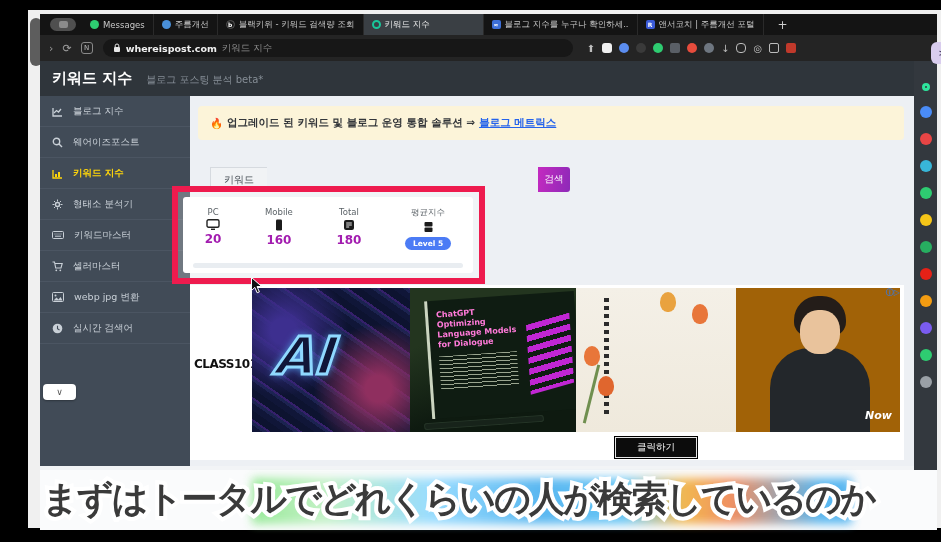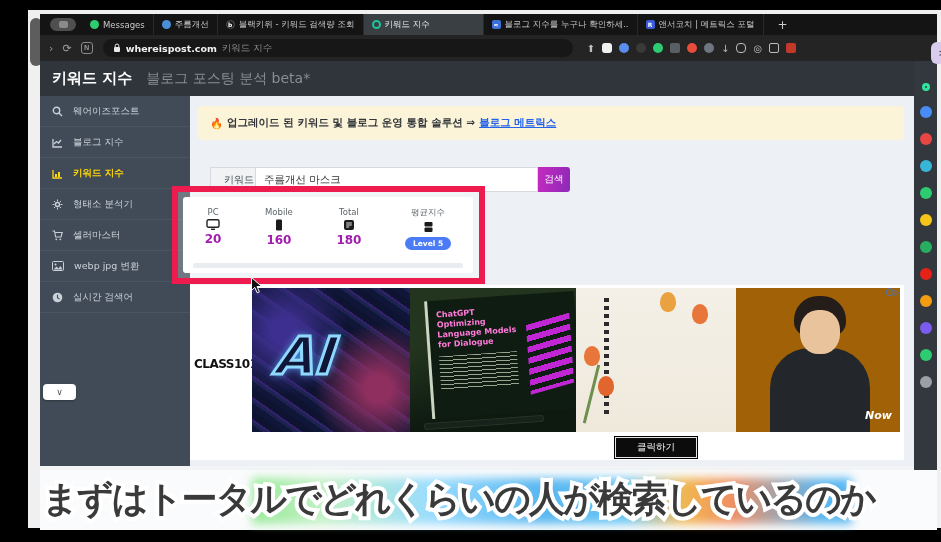--- a/index.html
+++ b/index.html
@@ -41,21 +41,21 @@
   .ext.square { border-radius:2px; }
   .glyph { color:#bdbdbd; font-size:10px; }
 
   .collapse-pill { position:absolute; left:891px; top:28px; width:30px; height:22px;
                    background:#d9cdee; border-radius:6px; color:#3a3350; font-size:9px;
                    display:flex; align-items:center; justify-content:center; font-weight:bold; z-index:30; }
 
   .pageheader { position:absolute; left:0; top:47px; width:100%; height:35px; background:#2f353b;
                 display:flex; align-items:baseline; padding:0 0 0 12px; }
   .pageheader .title { color:#fff; font-size:15px; font-weight:bold; line-height:35px; }
-  .pageheader .subtitle { color:#868e96; font-size:14px; margin-left:14px; }
+  .pageheader .subtitle { color:#868e96; font-size:10px; margin-left:14px; }
 
   
   .sidebar { position:absolute; left:0; top:82px; width:150px; height:370px; background:#414b57; }
   .side-item { display:flex; align-items:center; gap:10px; height:31px; padding:0 12px;
                border-bottom:1px solid #4b5562; color:#c9d0d7; font-size:9.5px; }
   .side-item svg { flex:none; }
   .side-item.active { color:#ffd60a; font-weight:bold; }
   .badge-new { margin-left:auto; color:#3ddc84; font-size:9px; font-weight:bold; }
   .side-collapse { position:absolute; left:3px; top:370px; width:33px; height:16px; background:#fff;
                    border-radius:4px; color:#555; font-size:9px; display:flex; align-items:center;
@@ -184,21 +184,21 @@
         <div class="tab active" style="width:120px">
           <span class="ring"></span>
           <span>키워드 지수</span>
         </div>
         <div class="tab">
           <span class="sq" style="background:#3d6fd8">≈</span>
           <span>블로그 지수를 누구나 확인하세..</span>
         </div>
         <div class="tab">
           <span class="sq" style="background:#3b5bd8">R</span>
-          <span>앤서코치 | 메트릭스 포털</span>
+          <span>앤서코치 | 주름개선 포털</span>
         </div>
         <div class="newtab">+</div>
       </div>
 
       <div class="addrbar">
         <span class="nav-ic">›</span>
         <span class="nav-ic">⟳</span>
         <span class="n-box">N</span>
         <div class="urlpill">
           <svg width="8" height="10" viewBox="0 0 8 10">
@@ -228,46 +228,53 @@
       <div class="collapse-pill">&gt;&lt;</div>
 
       <div class="pageheader">
         <span class="title">키워드 지수</span>
         <span class="subtitle">블로그 포스팅 분석 beta*</span>
       </div>
 
       <div class="sidebar">
         <div class="side-item">
           <svg width="11" height="11" viewBox="0 0 11 11">
+              <path d="M1 2v8h9" stroke="#c9d0d7" fill="none" stroke-width="1.3"></path>
+              <path d="M2 7l2.5-2.5L6.5 6 9 3" stroke="#c9d0d7" fill="none" stroke-width="1.3"></path>
+            </svg>
+          <span>블로그 지수</span>
+        </div>
+        <div class="side-item">
+          <svg width="11" height="11" viewBox="0 0 11 11">
               <circle cx="4.5" cy="4.5" r="3.2" fill="none" stroke="#c9d0d7" stroke-width="1.4"></circle>
               <path d="M7 7l3 3" stroke="#c9d0d7" stroke-width="1.4"></path>
             </svg>
           <span>웨어이즈포스트</span>
-        </div>
-        <div class="side-item">
-          <svg width="11" height="11" viewBox="0 0 11 11">
-              <path d="M1 2v8h9" stroke="#c9d0d7" fill="none" stroke-width="1.3"></path>
-              <path d="M2 7l2.5-2.5L6.5 6 9 3" stroke="#c9d0d7" fill="none" stroke-width="1.3"></path>
-            </svg>
-          <span>블로그 지수</span>
         </div>
         <div class="side-item active">
           <svg width="11" height="11" viewBox="0 0 11 11">
               <path d="M1 2v8h9" stroke="#ffd60a" fill="none" stroke-width="1.3"></path>
               <rect x="3" y="6" width="2" height="3" fill="#ffd60a"></rect>
               <rect x="6" y="4" width="2" height="5" fill="#ffd60a"></rect>
             </svg>
           <span>키워드 지수</span>
         </div>
         <div class="side-item">
           <svg width="11" height="11" viewBox="0 0 11 11">
               <circle cx="5.5" cy="5.5" r="2" fill="none" stroke="#c9d0d7" stroke-width="1.3"></circle>
               <path d="M5.5 0.5v2M5.5 8.5v2M0.5 5.5h2M8.5 5.5h2M2 2l1.4 1.4M7.6 7.6L9 9M9 2L7.6 3.4M3.4 7.6L2 9" stroke="#c9d0d7" stroke-width="1"></path>
             </svg>
           <span>형태소 분석기</span>
+        </div>
+        <div class="side-item">
+          <svg width="12" height="10" viewBox="0 0 12 10">
+              <rect x="0.5" y="1.5" width="11" height="7" rx="1" fill="none" stroke="#c9d0d7"></rect>
+              <path d="M2.5 4h1M4.5 4h1M6.5 4h1M8.5 4h1M3 6.2h6" stroke="#c9d0d7"></path>
+            </svg>
+          <span>키워드마스터</span>
         </div>
         <div class="side-item">
           <svg width="11" height="11" viewBox="0 0 11 11">
               <path d="M0.5 1h2l1.2 6h5.3l1.2-4.5H3" fill="none" stroke="#c9d0d7" stroke-width="1.1"></path>
               <circle cx="4.3" cy="9.3" r="0.9" fill="#c9d0d7"></circle>
               <circle cx="8.3" cy="9.3" r="0.9" fill="#c9d0d7"></circle>
             </svg>
           <span>셀러마스터</span>
         </div>
         <div class="side-item">
@@ -289,21 +296,20 @@
       <div class="side-collapse">∨</div>
 
       <div class="content">
         <div class="notice">
           <span class="flame">🔥</span>
           <span>업그레이드 된 키워드 및 블로그 운영 통합 솔루션 ⇒</span>
           <a href="#">블로그 메트릭스</a>
         </div>
 
         <div class="search-label">키워드</div>
-        <input class="search-input" value="주름개선 마스크" style="">
         <button class="search-btn">검색</button>
 
         <div class="redbox">
           <div class="statcard">
             <div class="stat">
               <span class="lab">PC</span>
               <svg width="14" height="11" viewBox="0 0 14 11">
                   <rect x="1" y="0.8" width="12" height="7.5" rx="1.5" fill="none" stroke="#222" stroke-width="1.4"></rect>
                   <path d="M5 10.3h4" stroke="#222" stroke-width="1.4"></path>
                 </svg>

